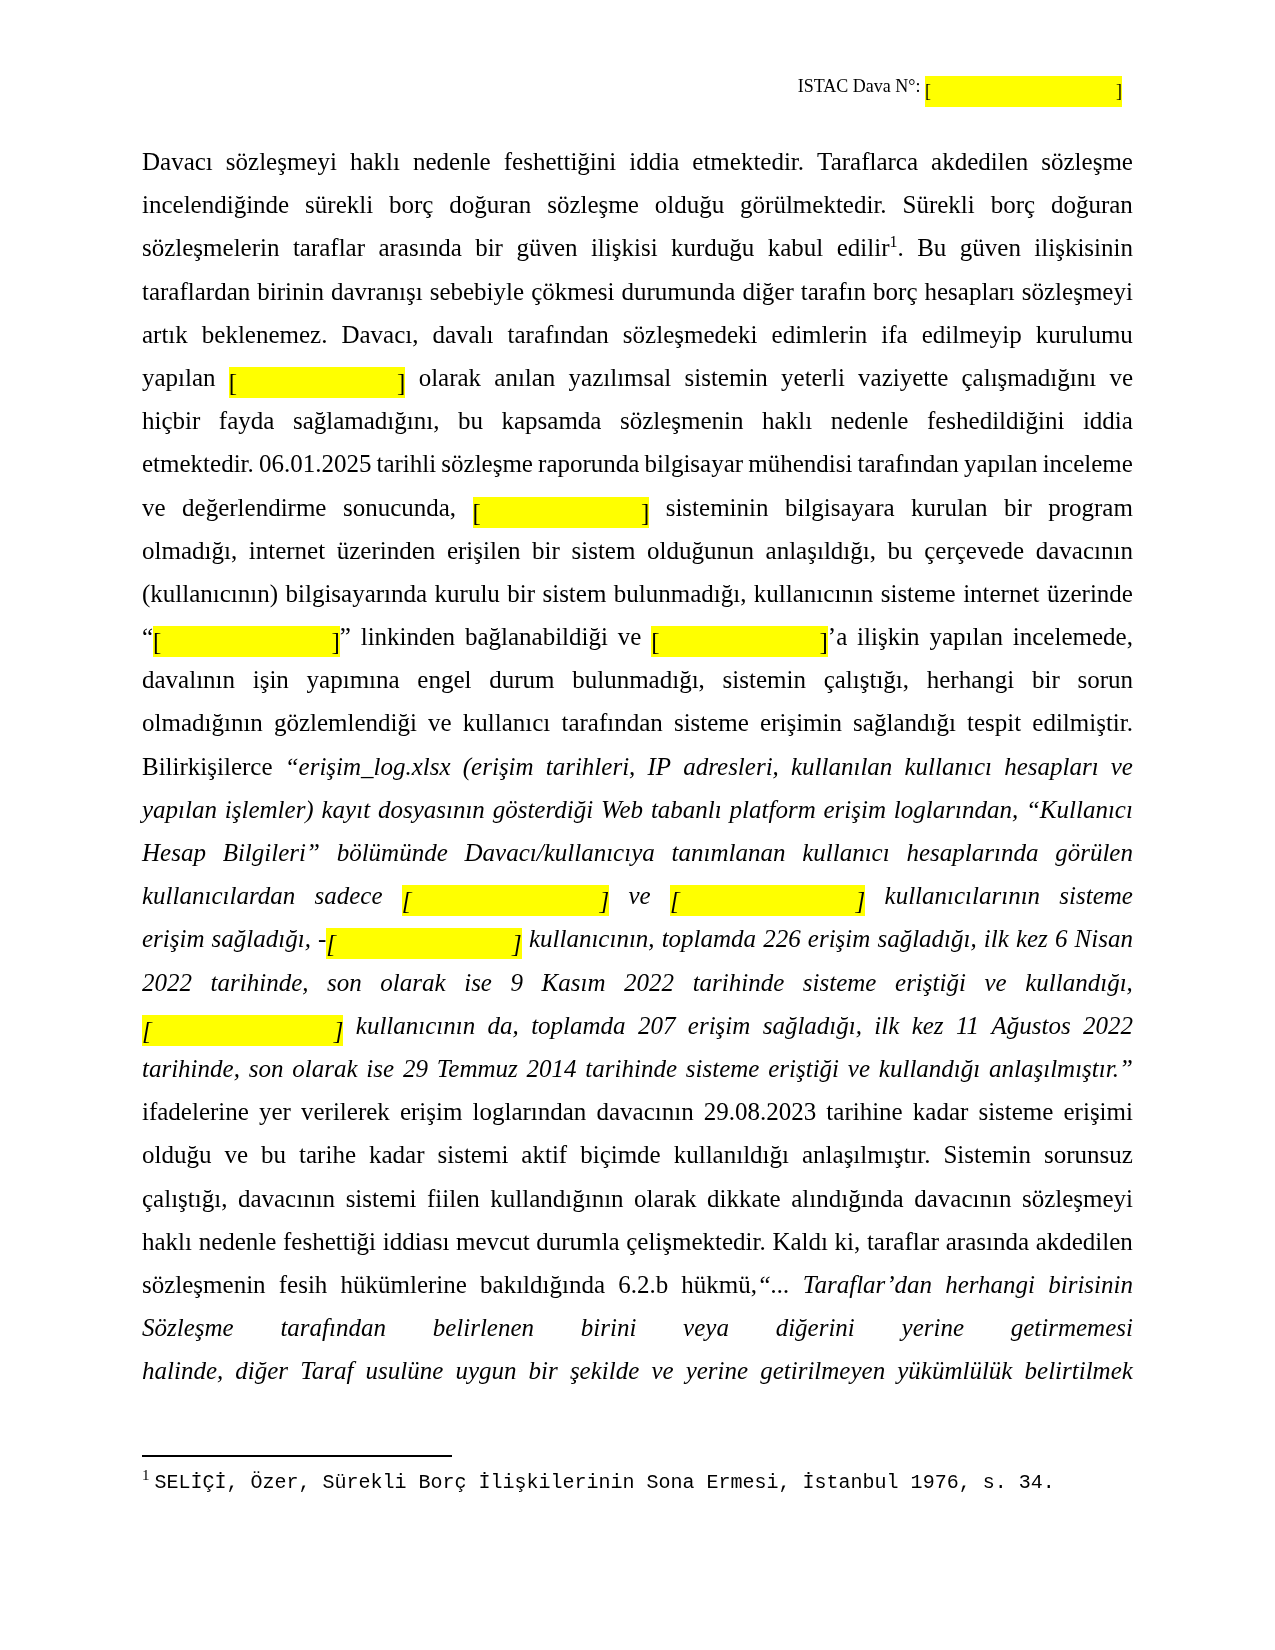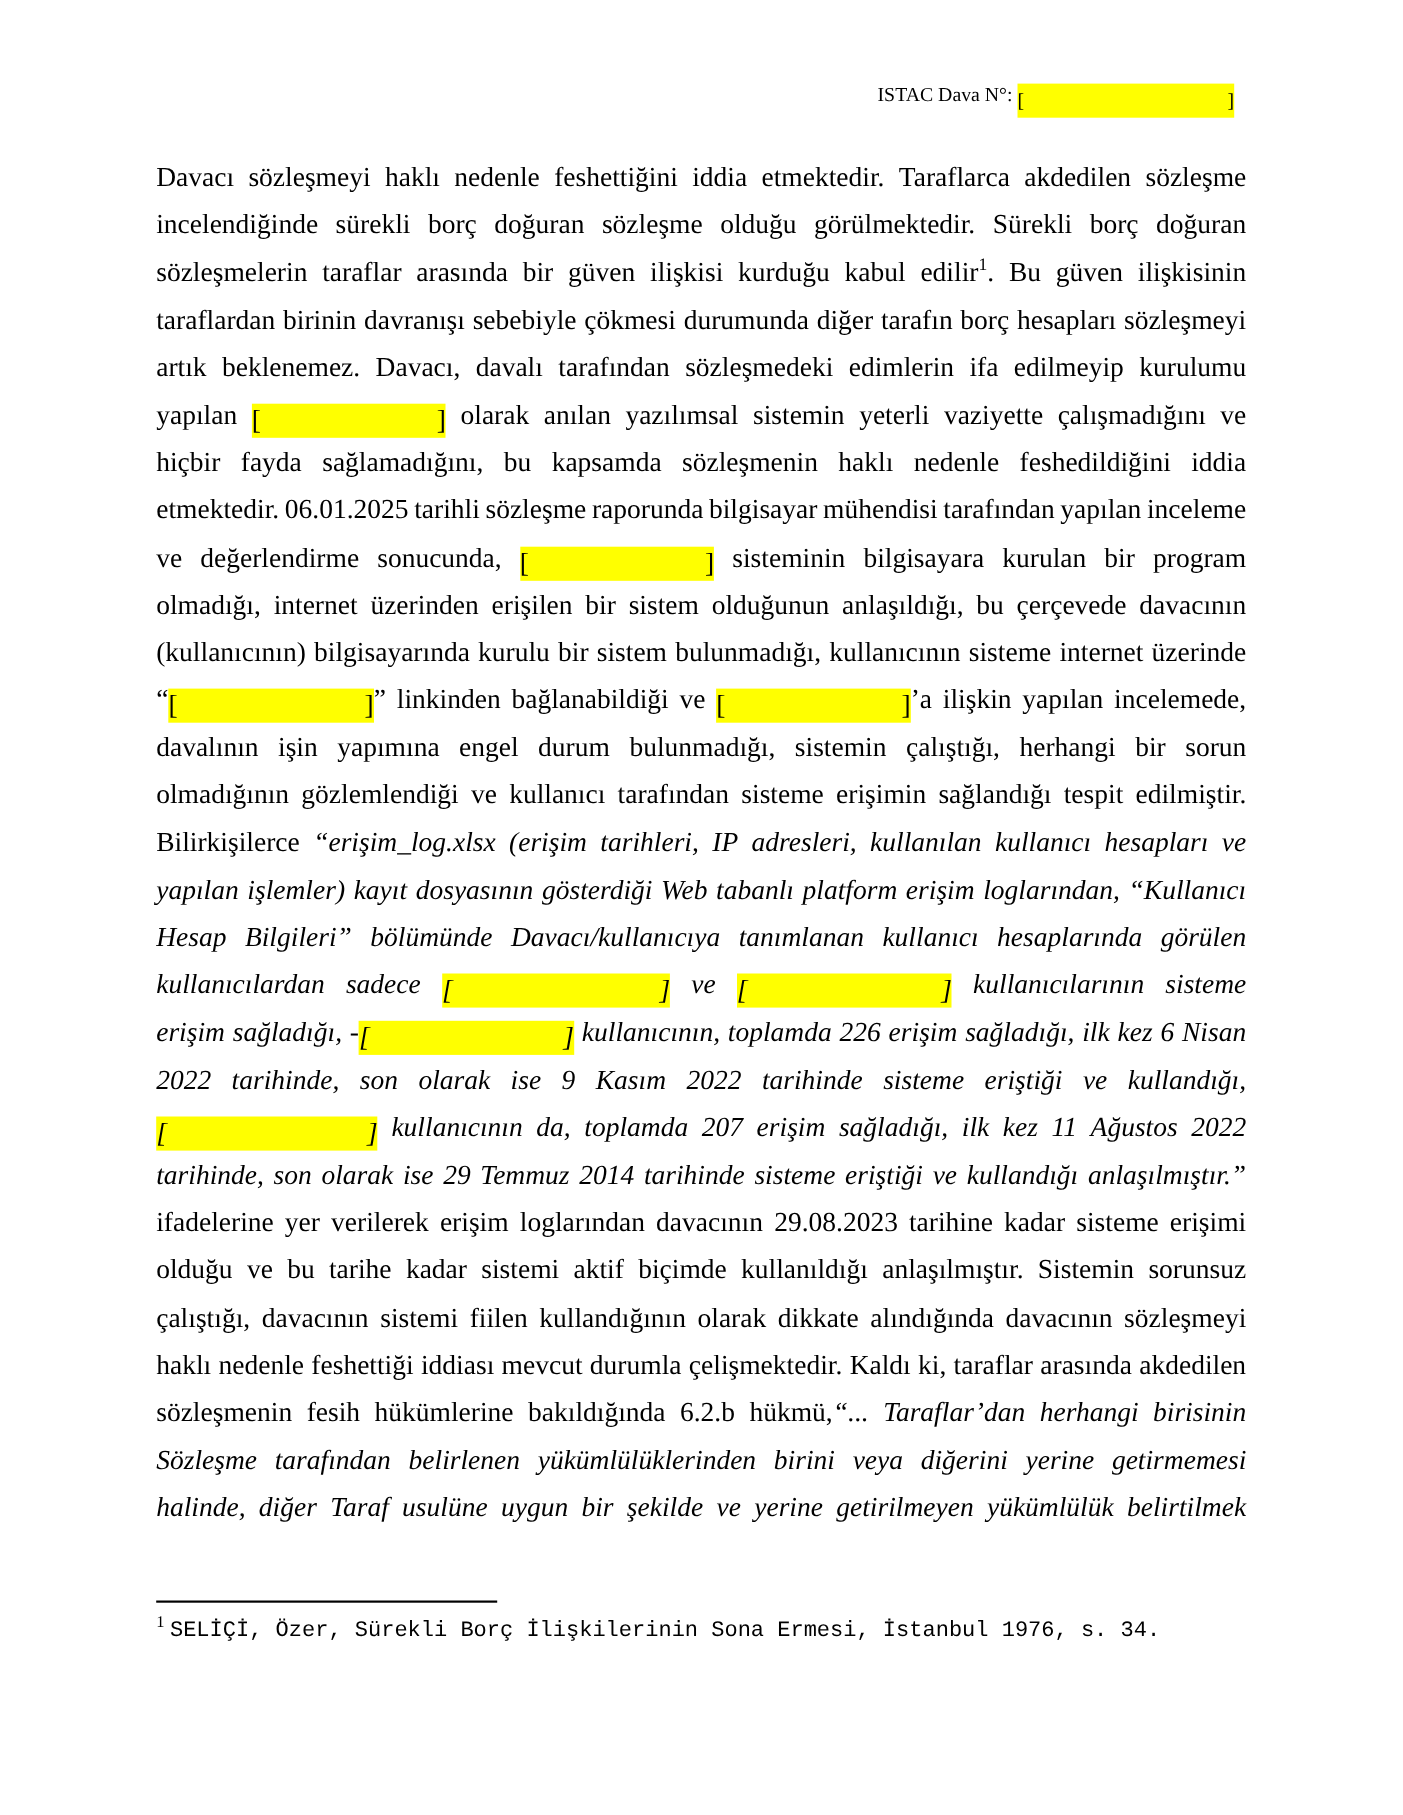--- a/index.html
+++ b/index.html
@@ -400,21 +400,20 @@
         <span class="word"><span>6.2.b</span></span>
         <span class="word"><span>hükmü,</span><span class="it">“...</span></span>
         <span class="word"><span class="it">Taraflar’dan</span></span>
         <span class="word"><span class="it">herhangi</span></span>
         <span class="word"><span class="it">birisinin</span></span>
       </div>
       <div class="line">
         <span class="word"><span class="it">Sözleşme</span></span>
         <span class="word"><span class="it">tarafından</span></span>
         <span class="word"><span class="it">belirlenen</span></span>
-        <span class="word"><span class="it">yükümlülüklerinden</span></span>
         <span class="word"><span class="it">birini</span></span>
         <span class="word"><span class="it">veya</span></span>
         <span class="word"><span class="it">diğerini</span></span>
         <span class="word"><span class="it">yerine</span></span>
         <span class="word"><span class="it">getirmemesi</span></span>
       </div>
       <div class="line">
         <span class="word"><span class="it">halinde,</span></span>
         <span class="word"><span class="it">diğer</span></span>
         <span class="word"><span class="it">Taraf</span></span>

